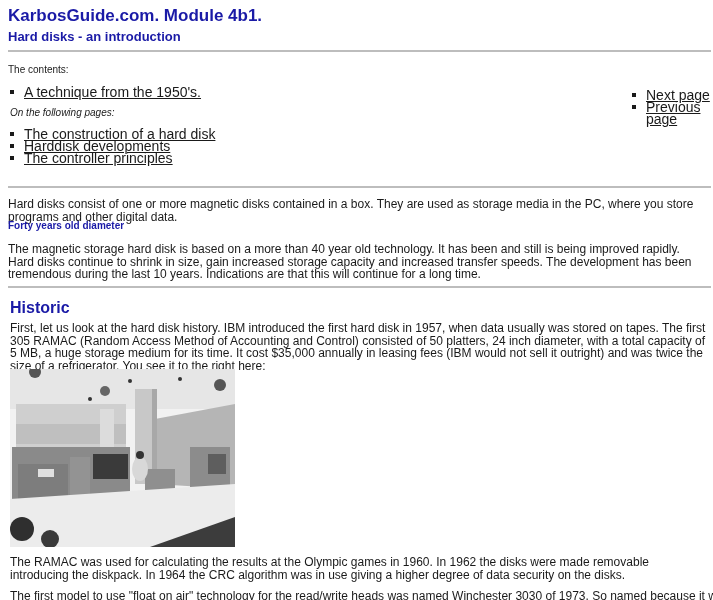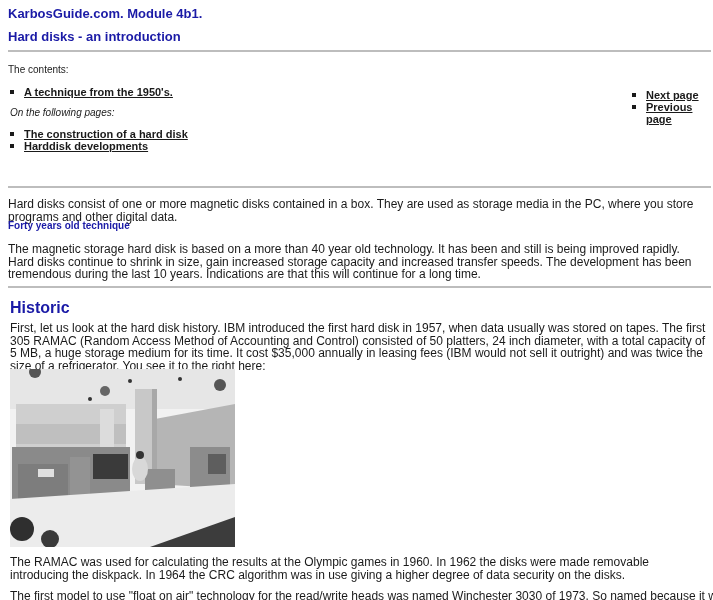--- a/index.html
+++ b/index.html
@@ -2,26 +2,26 @@
 <html><head>
 <meta charset="utf-8">
 <style>
   html, body { margin: 0; padding: 0; background: #ffffff; }
   body {
     width: 713px; height: 600px; overflow: hidden;
     font-family: "Liberation Sans", sans-serif;
     font-size: 10px; color: #1a1a1a; position: relative;
   }
   .abs { position: absolute; }
-  .site-title { left: 8px; top: 6px; font-size: 13px; font-weight: bold; color: #1a1aa6; }
+  .site-title { left: 8px; top: 6px; font-size: 17px; font-weight: bold; color: #1a1aa6; }
   .page-title { left: 8px; top: 29px; font-size: 13px; font-weight: bold; color: #1a1aa6; }
   .rule { left: 8px; width: 703px; height: 0; border-top: 2px solid #bdbdbd; }
   .text { font-size: 10px; line-height: 12px; color: #1a1a1a; }
   ul.links { list-style: none; margin: 0; padding: 0; }
-  ul.links li { position: relative; padding-left: 16px; height: 12px; line-height: 12px; font-size: 11px; font-weight: bold; }
+  ul.links li { position: relative; padding-left: 16px; height: 12px; line-height: 12px; font-size: 14px; }
   ul.links li::before {
     content: ""; position: absolute; left: 2px; top: 4px; width: 4px; height: 4px; background: #1a1a1a;
   }
   ul.links a { color: #1a1a1a; text-decoration: underline; cursor: pointer; }
   .subhead { font-size: 10px; font-weight: bold; color: #1a1aa6; }
   .section-head { font-size: 16px; font-weight: bold; color: #1a1aa6; }
   .para { left: 8px; width: 700px; font-size: 12px; line-height: 12.5px; color: #1a1a1a; }
   .photo {
     left: 10px; top: 369px; width: 225px; height: 178px; overflow: hidden;
     background: linear-gradient(180deg, #e8e8e8 0%, #d0d0d0 30%, #9a9a9a 45%, #7a7a7a 60%, #d8d8d8 75%, #efefef 100%);
@@ -38,32 +38,33 @@
 
 <ul class="abs links" style="left:8px; top:86px;">
   <li><a>A technique from the 1950's.</a></li>
 </ul>
 
 <div class="abs text" style="left:10px; top:107px;font-style:italic;">On the following pages:</div>
 
 <ul class="abs links" style="left:8px; top:128px;">
   <li><a>The construction of a hard disk</a></li>
   <li><a>Harddisk developments</a></li>
+  <li><a>The controller principles</a></li>
 </ul>
 
 <ul class="abs links" style="left:630px; top:89px;">
   <li><a>Next page</a></li>
   <li><a>Previous page</a></li>
 </ul>
 
 <div class="abs rule" style="top:186px;"></div>
 
 <div class="abs para" style="top:198px;">Hard disks consist of one or more magnetic disks contained in a box. They are used as storage media in the PC, where you store programs and other digital data.</div>
 
-<div class="abs subhead" style="left:8px; top:220px;">Forty years old technique</div>
+<div class="abs subhead" style="left:8px; top:220px;">Forty years old diameter</div>
 
 <div class="abs para" style="top:243px;">The magnetic storage hard disk is based on a more than 40 year old technology. It has been and still is being improved rapidly. Hard disks continue to shrink in size, gain increased storage capacity and increased transfer speeds. The development has been tremendous during the last 10 years. Indications are that this will continue for a long time.</div>
 
 <div class="abs rule" style="top:286px;"></div>
 
 <div class="abs section-head" style="left:10px; top:299px;">Historic</div>
 
 <div class="abs para" style="left:10px; width:698px; top:322px;">First, let us look at the hard disk history. IBM introduced the first hard disk in 1957, when data usually was stored on tapes. The first 305 RAMAC (Random Access Method of Accounting and Control) consisted of 50 platters, 24 inch diameter, with a total capacity of 5 MB, a huge storage medium for its time. It cost $35,000 annually in leasing fees (IBM would not sell it outright) and was twice the size of a refrigerator. You see it to the right here:</div>
 
 <div class="abs photo" title="IBM 305 RAMAC computer room photo">

